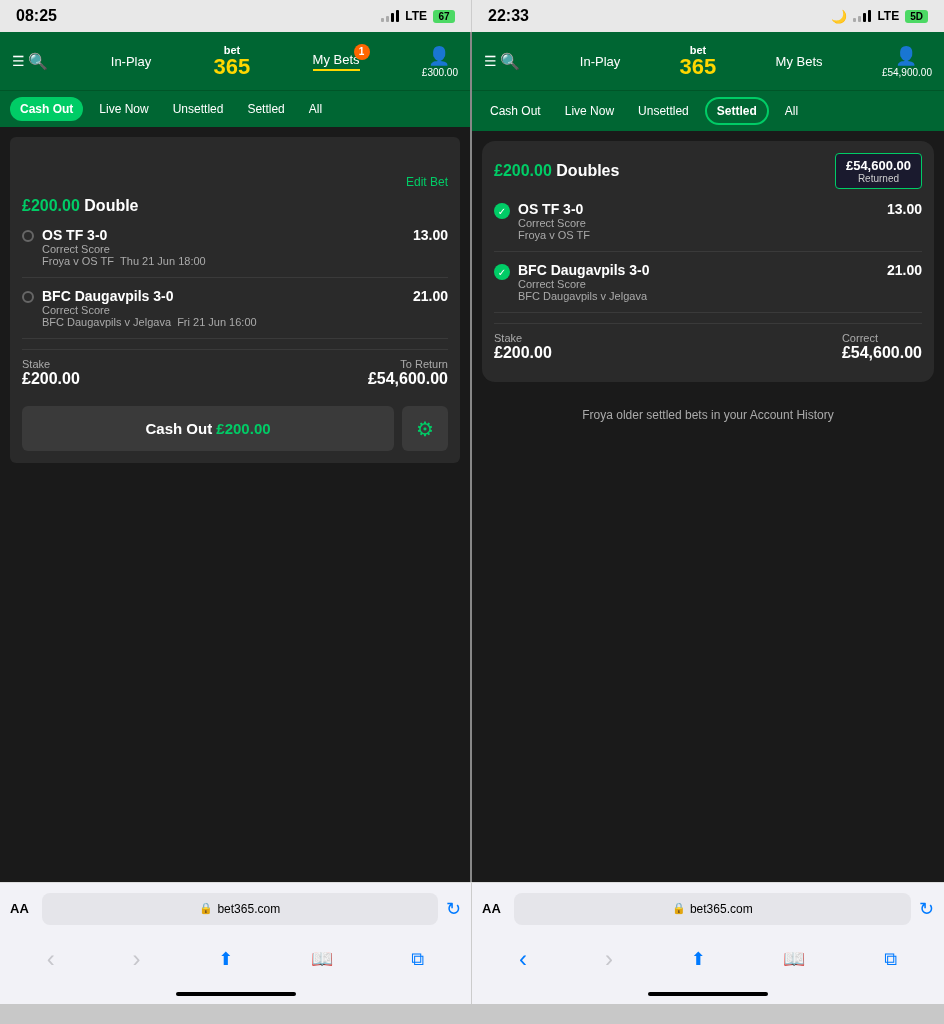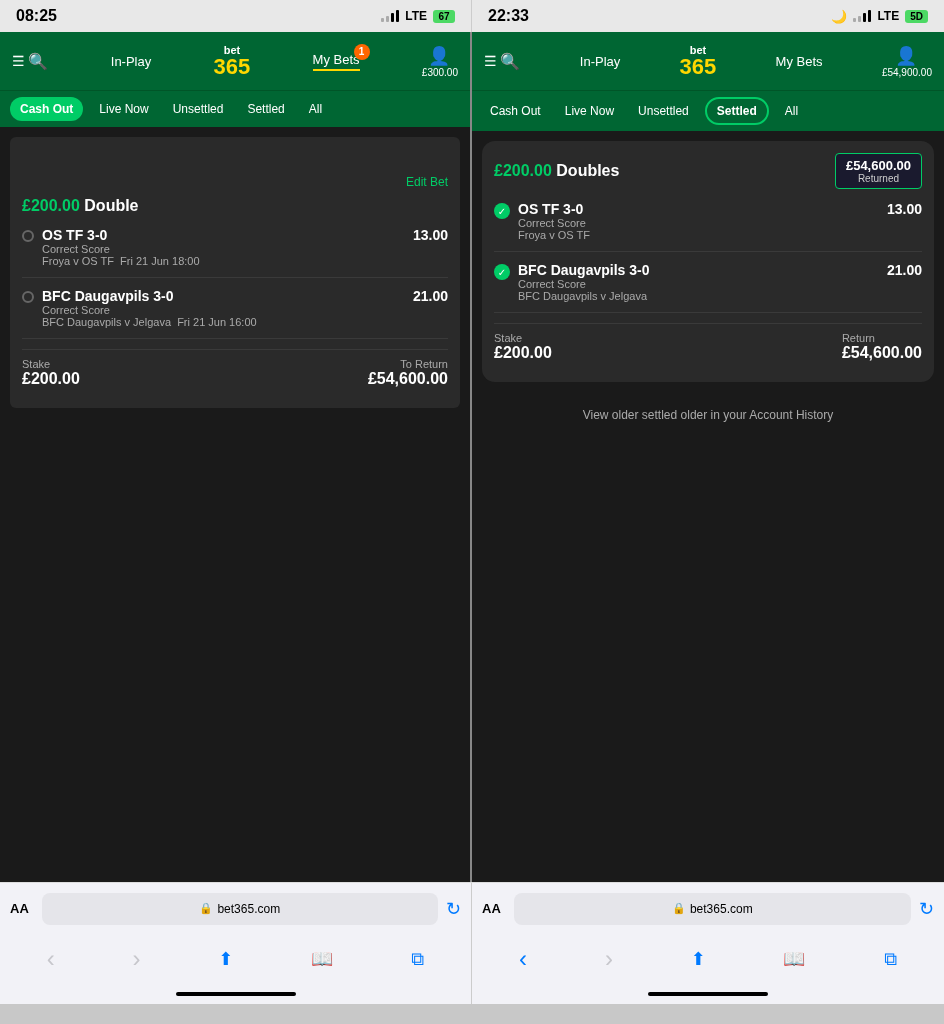--- a/index.html
+++ b/index.html
@@ -89,21 +89,21 @@
           </span>
           <span style="font-size:12px; color:#00cc66; cursor:pointer;">Edit Bet</span>
         </div>
 
         <div style="display:flex; justify-content:space-between; align-items:flex-start; margin-bottom:10px; padding-bottom:10px; border-bottom:1px solid #3a3a3a;">
           <div style="display:flex; align-items:flex-start; gap:8px;">
             <div style="width:12px; height:12px; border:2px solid #666; border-radius:50%; margin-top:3px; flex-shrink:0;"></div>
             <div>
               <div style="font-size:14px; font-weight:700; color:#fff;">OS TF 3-0</div>
               <div style="font-size:11px; color:#aaa;">Correct Score</div>
-              <div style="font-size:11px; color:#aaa;"><span>Froya v OS TF</span>&nbsp;&nbsp;<span>Fri 21 Jun 18:00</span></div>
+              <div style="font-size:11px; color:#aaa;"><span>Froya v OS TF</span>&nbsp;&nbsp;<span>Thu 21 Jun 18:00</span></div>
             </div>
           </div>
           <span style="font-size:14px; font-weight:600; color:#fff;">13.00</span>
         </div>
 
         <div style="display:flex; justify-content:space-between; align-items:flex-start; margin-bottom:10px; padding-bottom:10px; border-bottom:1px solid #3a3a3a;">
           <div style="display:flex; align-items:flex-start; gap:8px;">
             <div style="width:12px; height:12px; border:2px solid #666; border-radius:50%; margin-top:3px; flex-shrink:0;"></div>
             <div>
               <div style="font-size:14px; font-weight:700; color:#fff;">BFC Daugavpils 3-0</div>
@@ -118,20 +118,28 @@
           <div>
             <div style="font-size:11px; color:#aaa;">Stake</div>
             <div style="font-size:16px; font-weight:700; color:#fff;">£200.00</div>
           </div>
           <div style="text-align:right;">
             <div style="font-size:11px; color:#aaa;">To Return</div>
             <div style="font-size:16px; font-weight:700; color:#fff;">£54,600.00</div>
           </div>
         </div>
 
+        <div style="display:flex; gap:8px; margin-top:10px;">
+          <button style="flex:1; background:#3a3a3a; border:none; border-radius:6px; padding:14px; color:#fff; font-size:15px; font-weight:700; cursor:pointer; text-align:center;">
+            <span>Cash Out</span> <span style="color:#00cc66;">£200.00</span>
+          </button>
+          <button style="background:#3a3a3a; border:none; border-radius:6px; padding:10px 14px; cursor:pointer; display:flex; align-items:center; justify-content:center;">
+            <span style="color:#00cc66; font-size:20px;">⚙</span>
+          </button>
+        </div>
 
       </div>
     </div>
   </div>
 
   <div style="width:472px; height:850px; background:#1a1a1a; display:flex; flex-direction:column;">
 
     <div style="background:#006633; display:flex; align-items:center; justify-content:space-between; padding:8px 12px; height:58px;">
       <div style="display:flex; align-items:center; gap:4px; color:#fff; cursor:pointer;">
         <span style="font-size:14px;">☰</span>
@@ -196,28 +204,28 @@
           </div>
           <span style="font-size:14px; font-weight:600; color:#fff;">21.00</span>
         </div>
 
         <div style="display:flex; justify-content:space-between; padding:8px 0; border-top:1px solid #3a3a3a;">
           <div>
             <div style="font-size:11px; color:#aaa;">Stake</div>
             <div style="font-size:16px; font-weight:700; color:#fff;">£200.00</div>
           </div>
           <div>
-            <div style="font-size:11px; color:#aaa;">Return</div>
+            <div style="font-size:11px; color:#aaa;">Correct</div>
             <div style="font-size:16px; font-weight:700; color:#fff;">£54,600.00</div>
           </div>
         </div>
 
       </div>
 
-      <div style="text-align:center; padding:16px; color:#aaa; font-size:12px; cursor:pointer;">View older settled older in your Account History</div>
+      <div style="text-align:center; padding:16px; color:#aaa; font-size:12px; cursor:pointer;">Froya older settled bets in your Account History</div>
 
     </div>
   </div>
 
 </div>
 
 <div style="display:flex; width:944px; height:52px; background:#f2f2f7; border-top:1px solid #ddd;">
   <div style="width:472px; display:flex; align-items:center; padding:8px 10px; gap:8px; border-right:1px solid #ccc;">
     <span style="font-size:13px; font-weight:600; color:#000; min-width:24px;">AA</span>
     <div style="flex:1; display:flex; align-items:center; justify-content:center; background:#e5e5ea; border-radius:8px; padding:6px 10px; gap:4px; height:32px; cursor:pointer;">

